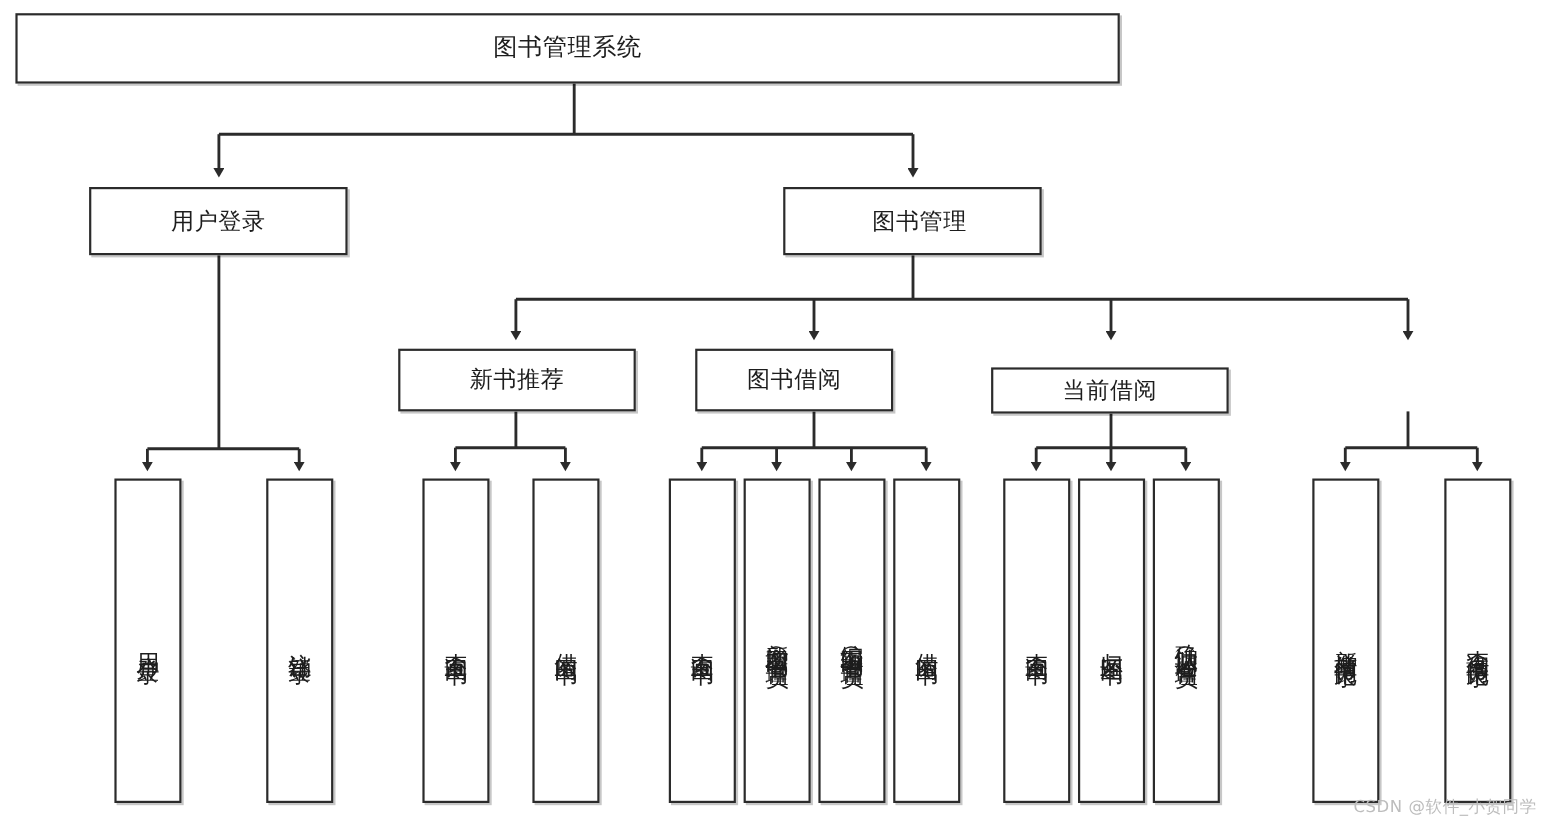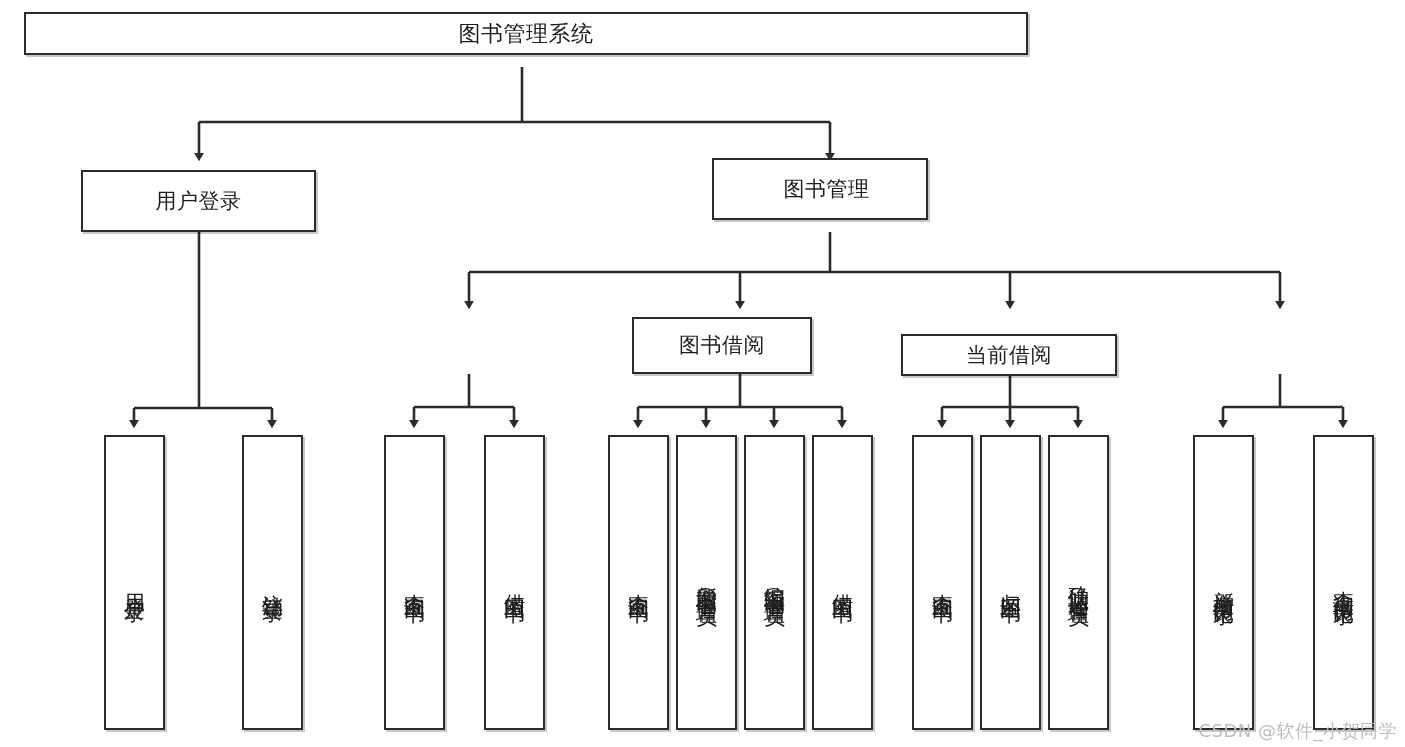--- a/index.html
+++ b/index.html
@@ -56,21 +56,21 @@
     text-orientation: upright;
     font-size: 21px;
     letter-spacing: 3px;
     line-height: 1.05;
     max-height: 280px;
   }
   #watermark {
     position: absolute;
     right: 8px;
     bottom: 4px;
-    font-size: 18px;
+    font-size: 15px;
     color: #bdbdbd;
     letter-spacing: 0.5px;
     user-select: none;
     white-space: nowrap;
   }
 </style>
 </head>
 <body>
 
 <div id="diagram-root">
@@ -130,32 +130,35 @@
     </g>
 
     <g stroke="#2b2b2b" stroke-width="2.6" fill="none">
       <path d="M1280,374 L1280,407"></path>
       <path d="M1223,407 L1343,407"></path>
       <path d="M1223,407 L1223,423" marker-end="url(#arrowhead)"></path>
       <path d="M1343,407 L1343,423" marker-end="url(#arrowhead)"></path>
     </g>
   </svg>
 
-  <div class="node-box root horizontal" style="left:24px; top:12px; width:1004px; height:43px;">
+  <div class="node-box root horizontal" style="left:14px; top:12px; width:1004px; height:64px;">
     <span class="node-label">图书管理系统</span>
   </div>
 
   <div class="node-box horizontal" style="left:81px; top:170px; width:235px; height:62px;">
     <span class="node-label">用户登录</span>
   </div>
 
-  <div class="node-box horizontal" style="left:712px; top:158px; width:216px; height:62px;padding-left:13px;">
+  <div class="node-box horizontal" style="left:712px; top:170px; width:235px; height:62px;padding-left:13px;">
     <span class="node-label">图书管理</span>
   </div>
 
+  <div class="node-box horizontal" style="left:362px; top:317px; width:216px; height:57px;">
+    <span class="node-label">新书推荐</span>
+  </div>
 
   <div class="node-box horizontal" style="left:632px; top:317px; width:180px; height:57px;">
     <span class="node-label">图书借阅</span>
   </div>
 
   <div class="node-box horizontal" style="left:901px; top:334px; width:216px; height:42px;">
     <span class="node-label">当前借阅</span>
   </div>
 
 

